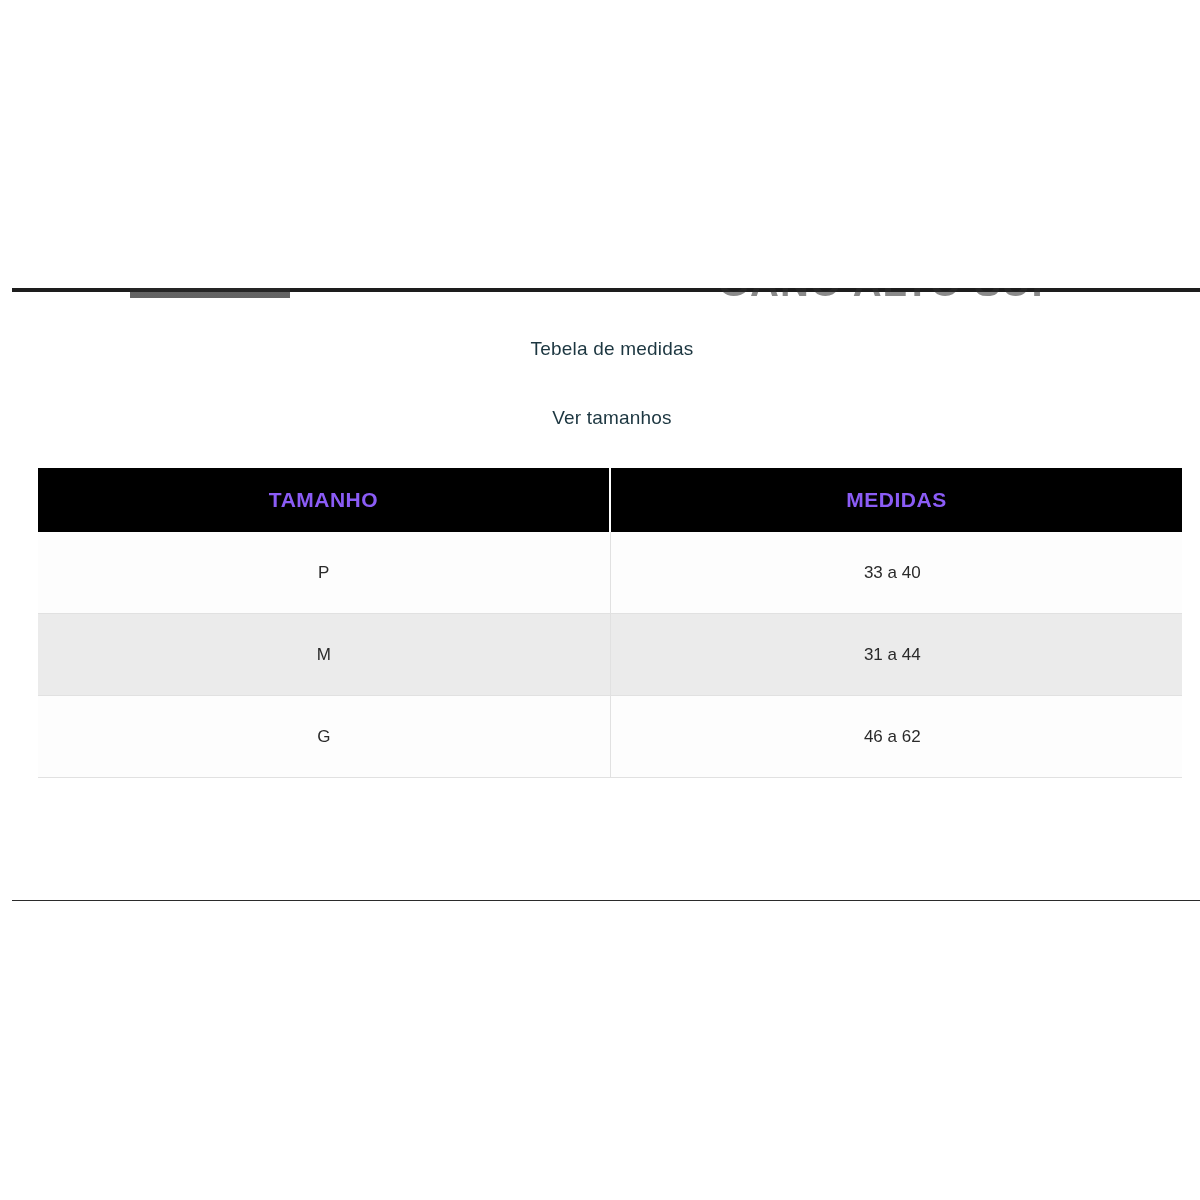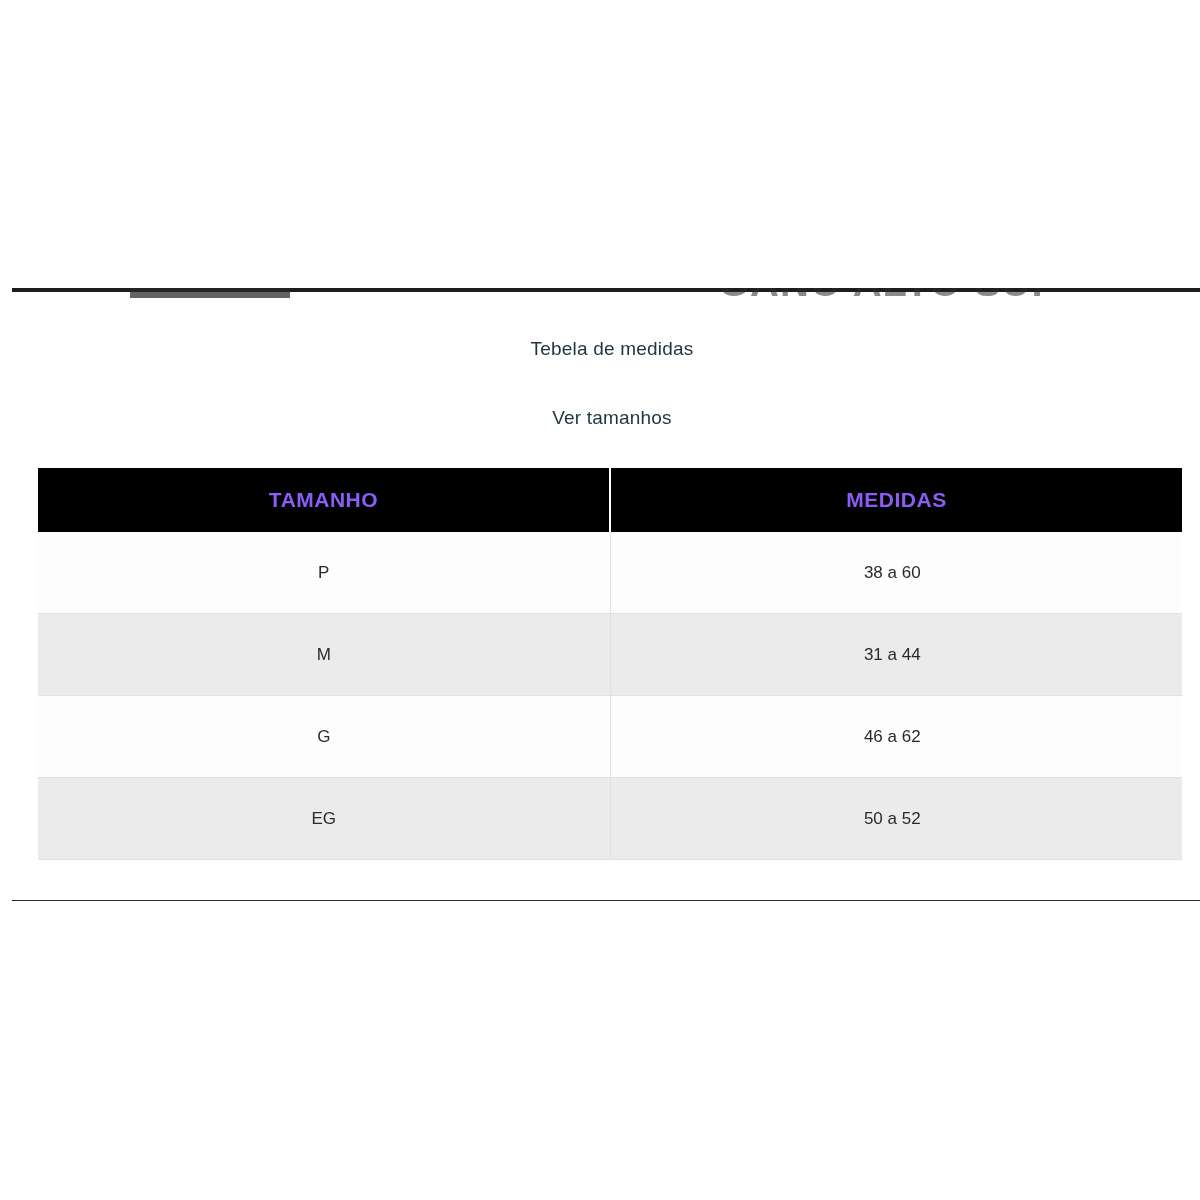--- a/index.html
+++ b/index.html
@@ -158,33 +158,29 @@
     <table class="size-table">
       <thead>
         <tr>
           <th class="col-left">TAMANHO</th>
           <th class="col-right">MEDIDAS</th>
         </tr>
       </thead>
       <tbody>
         <tr class="body-row row-odd">
           <td class="cell-size">P</td>
-          <td class="cell-measure"><span>38 a 60</span></td>
+          <td class="cell-measure"><span>33 a 40</span></td>
         </tr>
         <tr class="body-row row-even">
           <td class="cell-size">M</td>
           <td class="cell-measure"><span>31 a 44</span></td>
         </tr>
         <tr class="body-row row-odd">
           <td class="cell-size">G</td>
           <td class="cell-measure"><span>46 a 62</span></td>
-        </tr>
-        <tr class="body-row row-even">
-          <td class="cell-size">EG</td>
-          <td class="cell-measure"><span>50 a 52</span></td>
         </tr>
       </tbody>
     </table>
   </div>
 
   <div class="bottom-rule"></div>
 
 </div>
 
 </body></html>

